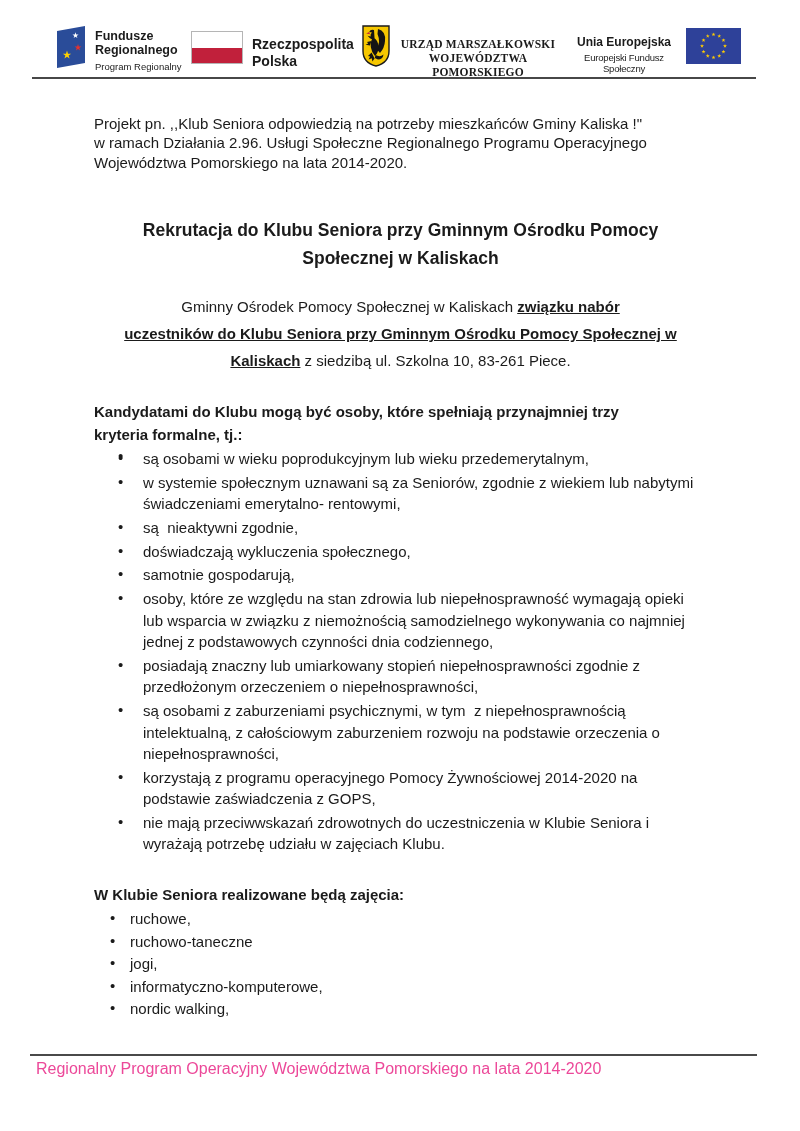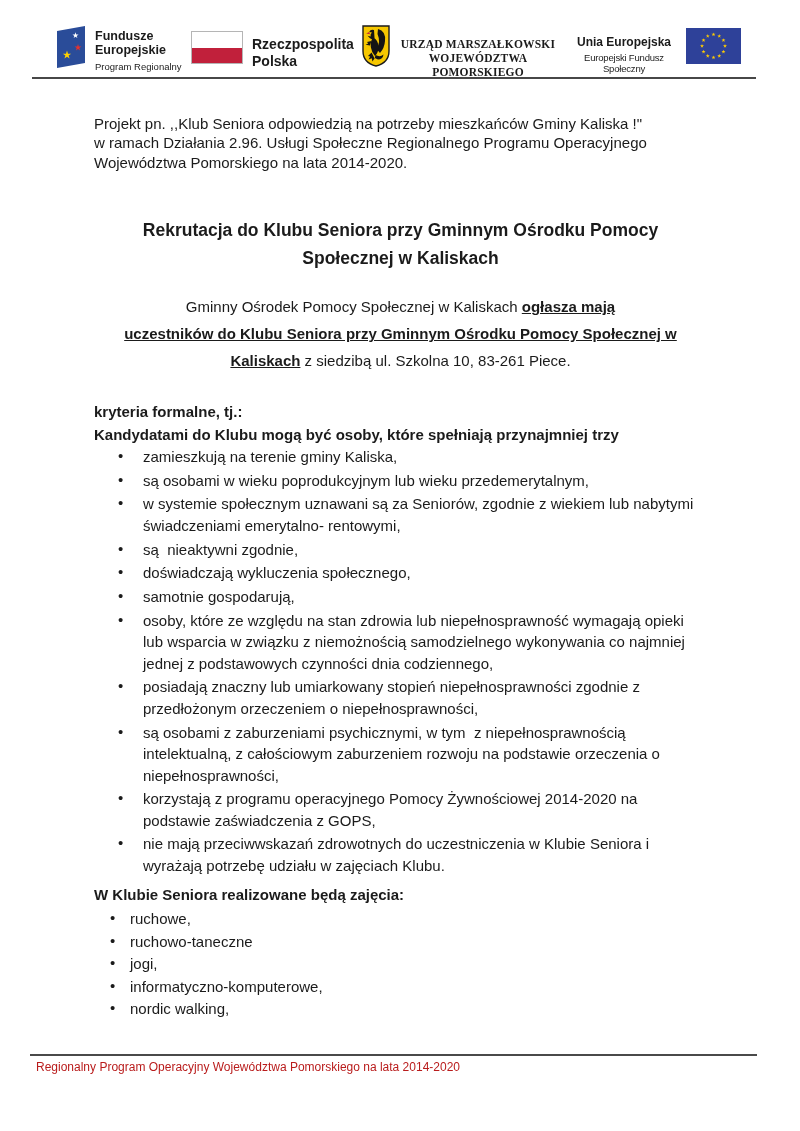--- a/index.html
+++ b/index.html
@@ -39,41 +39,41 @@
   .act-head{top:884px;}
   .blist{top:446px;font-size:15px;}
   .blist .item{position:relative;padding-left:49px;line-height:21.5px;margin-bottom:2.2px;}
   .blist .item .txt{white-space:pre-wrap;}
   .blist .item .bl{position:absolute;left:24px;top:-1px;font-size:15px;}
   .blist2{top:908px;font-size:15px;}
   .blist2 .item{position:relative;padding-left:36px;line-height:22.5px;}
   .blist2 .item .bl{position:absolute;left:16px;top:-1px;}
   
   .footer-line{left:30px;top:1054px;width:727px;height:2px;background:#4a4a4a;}
-  .footer-text{left:36px;top:1060px;font-size:12px;color:#b91c1c;text-align:center;}
+  .footer-text{left:36px;top:1060px;font-size:16px;color:#ec4899;text-align:center;}
 </style>
 </head>
 <body>
 
 <div class="page">
 
   <div>
 
     <svg class="abs" style="left:57px;top:26px;" width="30" height="42" viewBox="0 0 30 42">
       <defs>
         <path id="star" d="M0,-1 L0.225,-0.309 L0.951,-0.309 L0.363,0.118 L0.588,0.809 L0,0.382 L-0.588,0.809 L-0.363,0.118 L-0.951,-0.309 L-0.225,-0.309 Z"></path>
       </defs>
       <polygon points="0,5 28,0 28,37 0,42" fill="#2a4c99"></polygon>
       <use href="#star" transform="translate(18.5,9.5) scale(3.2)" fill="#ffffff"></use>
       <use href="#star" transform="translate(21,21.5) scale(3.6)" fill="#e5322e"></use>
       <use href="#star" transform="translate(10,29) scale(4.4)" fill="#ffd100"></use>
     </svg>
     <div class="abs fe-text">
       <div class="t">Fundusze</div>
-      <div class="t">Europejskie</div>
+      <div class="t">Regionalnego</div>
       <div class="s">Program Regionalny</div>
     </div>
 
     <div class="abs pl-flag">
       <div class="w"></div>
         <div class="r"></div>
     </div>
     <div class="abs pl-text">
       <div>Rzeczpospolita</div>
       <div>Polska</div>
@@ -124,35 +124,34 @@
     <div>w ramach Działania 2.96. Usługi Społeczne Regionalnego Programu Operacyjnego</div>
     <div>Województwa Pomorskiego na lata 2014-2020.</div>
   </div>
 
   <div class="content main-title">
     <div>Rekrutacja do Klubu Seniora przy Gminnym Ośrodku Pomocy</div>
     <div>Społecznej w Kaliskach</div>
   </div>
 
   <div class="content announce">
-    <div><span>Gminny Ośrodek Pomocy Społecznej w Kaliskach </span><span class="bu">ogłasza mają</span><span></span></div>
+    <div><span>Gminny Ośrodek Pomocy Społecznej w Kaliskach </span><span class="bu">związku nabór</span><span></span></div>
     <div><span></span><span class="bu">uczestników do Klubu Seniora przy Gminnym Ośrodku Pomocy Społecznej w</span><span></span></div>
     <div><span></span><span class="bu">Kaliskach</span><span> z siedzibą ul. Szkolna 10, 83-261 Piece.</span></div>
   </div>
 
   <div class="content crit-head">
+    <div>Kandydatami do Klubu mogą być osoby, które spełniają przynajmniej trzy</div>
     <div>kryteria formalne, tj.:</div>
-    <div>Kandydatami do Klubu mogą być osoby, które spełniają przynajmniej trzy</div>
   </div>
 
   <div class="content blist">
 
       <div class="item">
         <span class="bl">•</span>
-        <span class="txt">zamieszkują na terenie gminy Kaliska,</span>
       </div>
 
       <div class="item">
         <span class="bl">•</span>
         <span class="txt">są osobami w wieku poprodukcyjnym lub wieku przedemerytalnym,</span>
       </div>
 
       <div class="item">
         <span class="bl">•</span>
         <span class="txt">w systemie społecznym uznawani są za Seniorów, zgodnie z wiekiem lub nabytymi świadczeniami emerytalno- rentowymi,</span>

